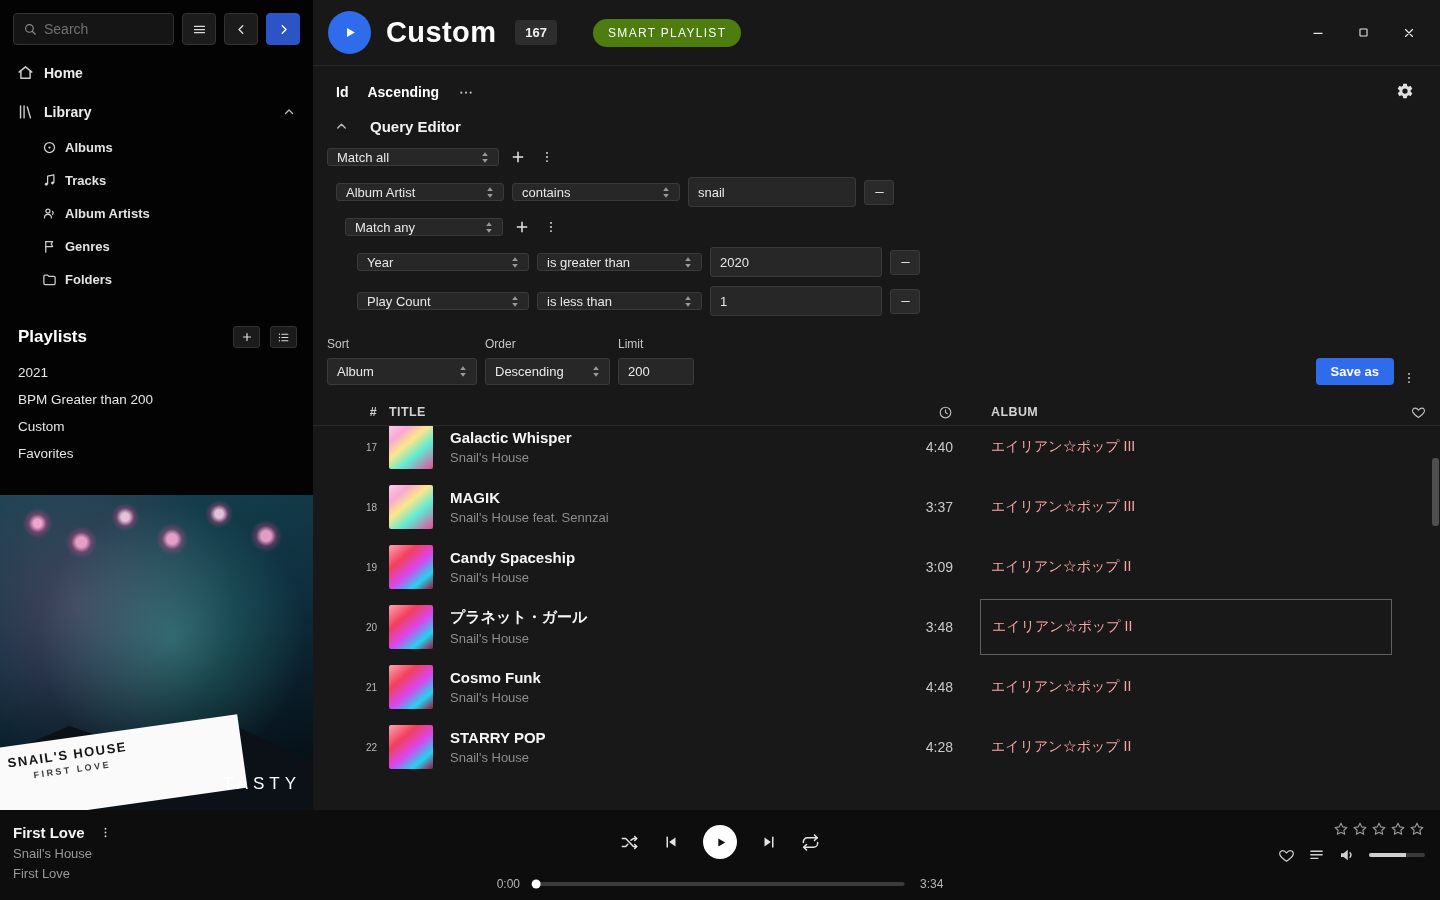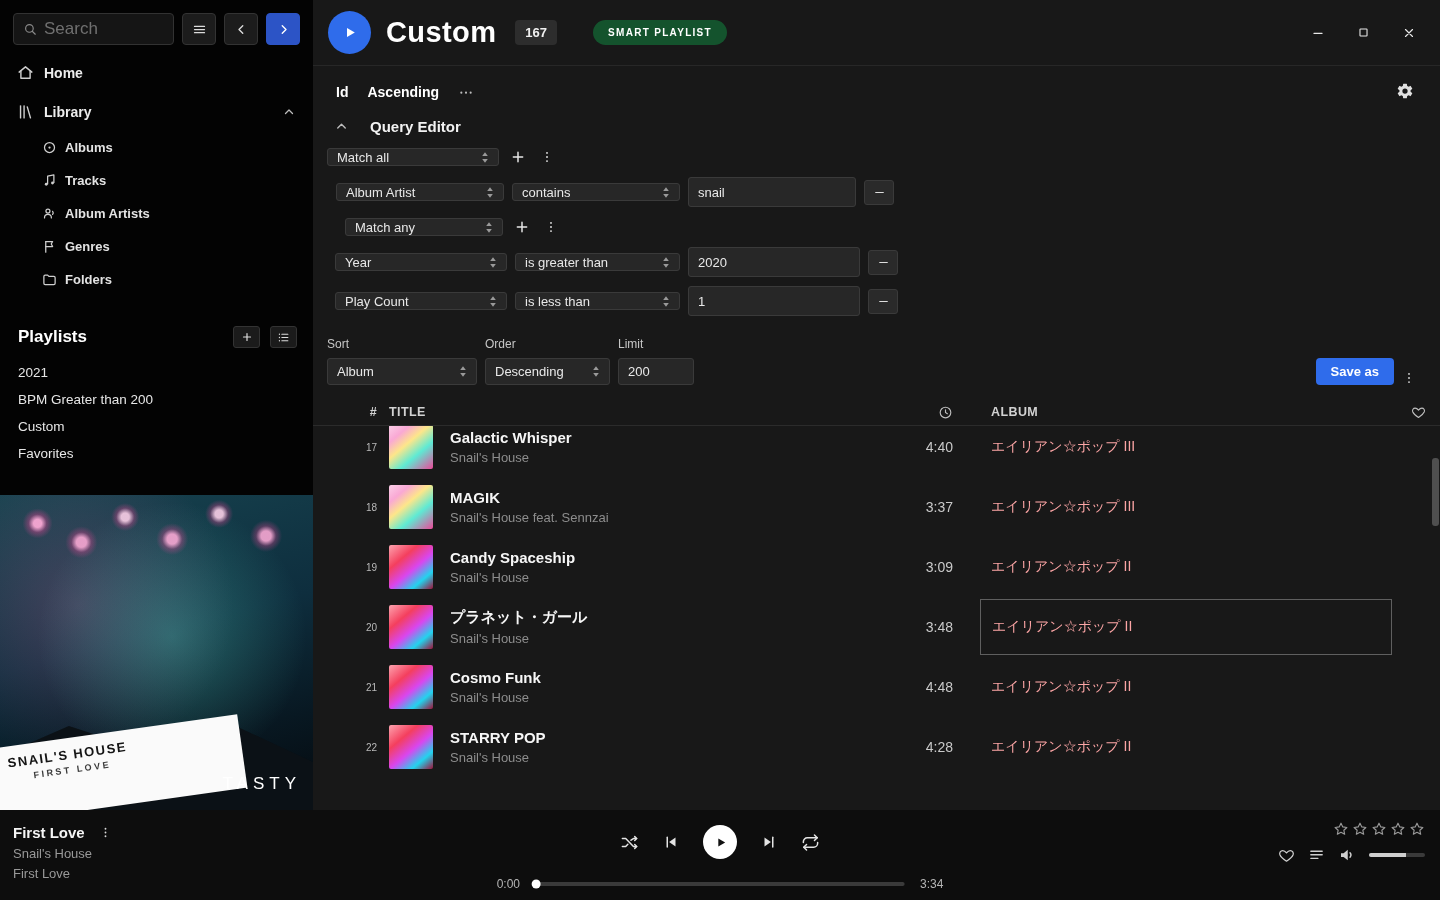--- a/index.html
+++ b/index.html
@@ -6,21 +6,21 @@
   html,body{width:1440px;height:900px;overflow:hidden;background:#0d0d0d;
     font-family:"Liberation Sans",sans-serif;color:#ececec;-webkit-font-smoothing:antialiased}
   svg{display:block}
   .app{display:flex;height:810px}
 
   
   .sidebar{width:313px;flex-shrink:0;background:#030303;display:flex;flex-direction:column}
   .side-top{display:flex;gap:8px;padding:13px 13px 8px 13px;align-items:center}
   .search-box{flex:1;height:32px;background:#151515;border:1px solid #323232;border-radius:4px;
     display:flex;align-items:center;padding:0 9px;gap:7px;color:#8a8a8a}
-  .search-box input{background:none;border:none;outline:none;color:#7dd3fc;font-size:17px;width:100%}
+  .search-box input{background:none;border:none;outline:none;color:#7dd3fc;font-size:14px;width:100%}
   .search-box input::placeholder{color:#707070}
   .sq-btn{width:34px;height:32px;background:#1c1c1c;border:1px solid #333;border-radius:4px;
     display:flex;align-items:center;justify-content:center;color:#dcdcdc;cursor:pointer;flex-shrink:0}
   .sq-btn.accent{background:#2c54c6;border-color:#2c54c6;color:#fff}
   .nav-item{display:flex;align-items:center;gap:10px;padding:11px 17px;font-size:14px;font-weight:700;color:#ededed;cursor:pointer}
   .nav-item .chev{margin-left:auto;color:#bdbdbd}
   .sub-item{display:flex;align-items:center;gap:8px;padding:9px 16px 9px 42px;font-size:13px;font-weight:700;color:#e3e3e3;cursor:pointer}
   .side-icon{color:#cfcfcf;display:flex}
   .pl-header{display:flex;align-items:center;padding:6px 16px 4px 18px;margin-top:24px}
   .pl-title{font-size:17px;font-weight:700;color:#fff}
@@ -49,42 +49,42 @@
   .art-band .l1{font-size:13px;font-weight:800;letter-spacing:1.5px}
   .art-band .l2{font-size:9px;font-weight:700;letter-spacing:2.5px;color:#3a3a3a;margin:3px 0 0 24px}
   .art-brand{position:absolute;right:12px;bottom:16px;color:#fff;font-size:17px;font-weight:400;letter-spacing:5px}
 
   
   .main{flex:1;min-width:0;background:#181818;display:flex;flex-direction:column;position:relative}
   .page-header{height:66px;display:flex;align-items:center;padding:0 24px 0 15px;border-bottom:1px solid #272727;flex-shrink:0}
   .play-big{width:43px;height:43px;border-radius:50%;background:#2f6ceb;display:flex;align-items:center;justify-content:center;color:#fff;cursor:pointer;flex-shrink:0}
   .page-title{font-size:29px;font-weight:800;letter-spacing:.4px;color:#fff;margin-left:15px}
   .count-badge{margin-left:19px;background:#2d2d2d;color:#f0f0f0;font-size:13px;font-weight:700;padding:5px 10px;border-radius:4px}
-  .smart-badge{margin-left:36px;background:#14532d;color:#fff;font-size:10px;font-weight:700;letter-spacing:1.3px;padding:7px 15px;border-radius:14px}
+  .smart-badge{margin-left:36px;background:#4d7c0f;color:#fff;font-size:12px;font-weight:400;letter-spacing:1.3px;padding:7px 15px;border-radius:14px}
   .win-controls{margin-left:auto;display:flex;gap:32px;align-items:center;color:#e8e8e8}
   .win-btn{cursor:pointer;display:flex}
 
   .toolbar{display:flex;align-items:flex-end;gap:19px;padding:16px 26px 6px 23px;flex-shrink:0}
   .tb-text{font-size:14px;font-weight:800;color:#fff;cursor:pointer}
   .dots-h{color:#bdbdbd;cursor:pointer;display:flex}
   .gear{margin-left:auto;color:#e0e0e0;cursor:pointer;display:flex}
 
   .qe{padding:4px 24px 0 14px;flex-shrink:0}
   .qe-head{display:flex;align-items:center;gap:21px;padding:8px 0 2px 7px}
   .qe-title{font-size:15px;font-weight:700;color:#f2f2f2}
   .q-row{display:flex;align-items:center;gap:8px;margin:9px 0}
   .sel{height:18px;background:#272727;border:1px solid #3a3a3a;border-radius:3px;display:flex;align-items:center;
     justify-content:space-between;padding:0 9px;font-size:13px;color:#e8e8e8;cursor:pointer;gap:8px}
   .sel .sp{color:#9a9a9a;display:flex}
   .inp{height:30px;background:#272727;border:1px solid #3a3a3a;border-radius:3px;padding:0 9px;font-size:13px;color:#e8e8e8;outline:none}
   .flat-btn{background:none;border:none;color:#e8e8e8;cursor:pointer;display:flex;align-items:center;justify-content:center;padding:3px}
   .minus-btn{width:30px;height:25px;background:#2a2a2a;border:1px solid #3a3a3a;border-radius:3px;color:#ddd;
     display:flex;align-items:center;justify-content:center;cursor:pointer;flex-shrink:0}
   .w172{width:172px}.w168{width:168px}.w158{width:158px}.w165{width:165px}
-  .ml9{margin-left:9px}.ml18{margin-left:18px}.ml25{margin-left:8px}
+  .ml9{margin-left:9px}.ml18{margin-left:18px}.ml25{margin-left:30px}
 
   .sort-row{display:flex;align-items:flex-end;gap:8px;padding:12px 24px 14px 14px;flex-shrink:0}
   .sort-group{display:flex;flex-direction:column;gap:7px}
   .sort-label{font-size:12px;color:#c6c6c6}
   .sel.sm,.inp.sm{height:27px}
   .w150{width:150px}.w125{width:125px}.w76{width:76px}
   .save-btn{margin-left:auto;height:27px;padding:0 15px;background:#2f6ceb;border:none;border-radius:4px;
     color:#fff;font-size:13px;font-weight:700;cursor:pointer}
   .kebab{color:#d8d8d8;cursor:pointer;display:flex;align-items:center}
 

